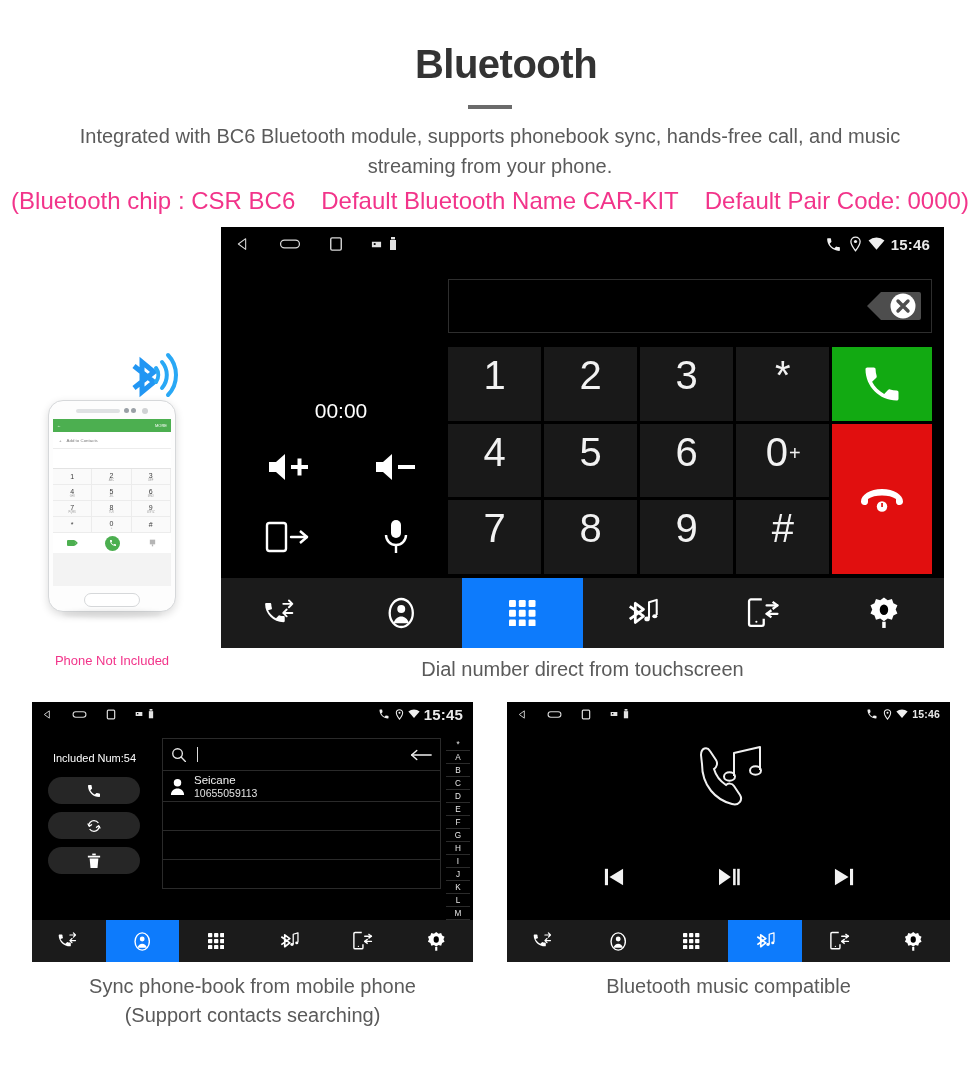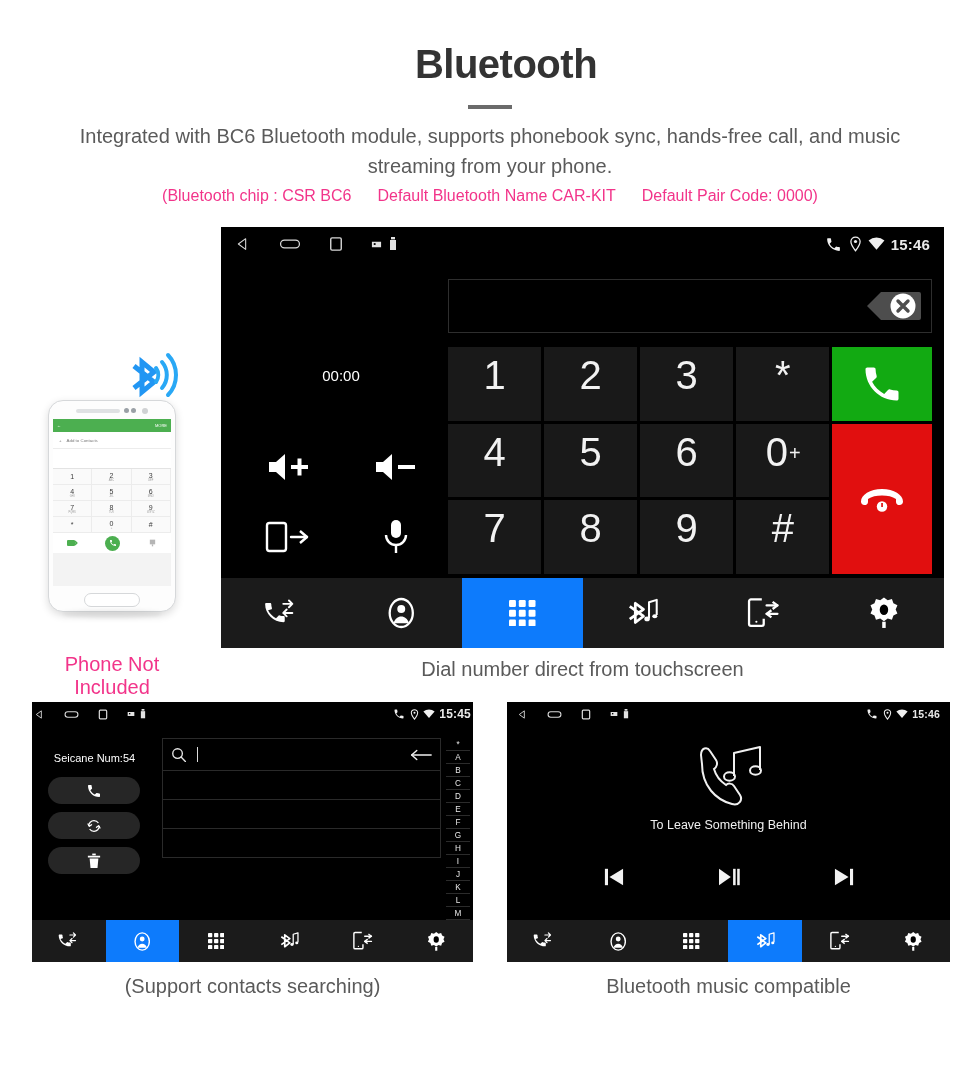--- a/index.html
+++ b/index.html
@@ -30,21 +30,21 @@
   .intro {
     text-align:center;
     font-size: 20px;
     color: #5a5a5a;
     line-height: 30px;
     margin: 12px auto 0 auto;
     width: 900px;
   }
   .specs {
     text-align:center;
-    font-size: 16px;
+    font-size: 24px;
     color: #f2348a;
     margin-top: 6px;
     white-space: nowrap;
   }
   .specs .sp { display:inline-block; }
   .specs .gap { display:inline-block; width: 26px; }
 
   
   .screen { position:absolute; background:#000; overflow:hidden;text-decoration:underline; }
   .statusbar {
@@ -78,22 +78,22 @@
 
   .dial-number-display {
     position:absolute; left:14px; top:52px; width:212px;
     text-align:center; color:#fff; font-size:25px;
   }
   .call-state {
     position:absolute; left:14px; top:126px; width:212px;
     text-align:center; color:#fff; font-size:19px;
   }
   .call-timer {
-    position:absolute; left:14px; top:140px; width:212px;
-    text-align:center; color:#fff; font-size:15px;
+    position:absolute; left:14px; top:172px; width:212px;
+    text-align:center; color:#fff; font-size:21px;
   }
   .ctl-grid {
     position:absolute; left:14px; top:205px; width:214px; height:140px;
     display:grid; grid-template-columns:1fr 1fr; grid-template-rows:1fr 1fr;
     align-items:center; justify-items:center;
   }
   .ctl-btn { display:flex; align-items:center; justify-content:center; }
 
   .number-entry {
     position:absolute; left:227px; top:52px; right:12px; height:54px;
@@ -170,26 +170,26 @@
     position:absolute; bottom:5px; left:36px; width:56px; height:14px;
     border-radius:8px; border:1.5px solid #d6d8da; background:#fff;
   }
   .phone-shadow {
     position:absolute; left:14px; bottom:-6px; width:100px; height:8px;
     border-radius:50%; background:rgba(0,0,0,0.08); filter:blur(2px);
   }
   #bt-badge { position:absolute; left:120px; top:348px; width:62px; height:54px; }
   #phone-not-included {
     position:absolute; left:32px; top:653px; width:160px;
-    text-align:center; font-size:20px; color:#f2348a;
+    text-align:center; font-size:13px; color:#f2348a;
   }
 
   
   #contacts-screen { left:32px; top:702px; width:441px; height:260px; }
-  #contacts-screen .statusbar { height:24px; padding:0 2px; font-size:12px; }
+  #contacts-screen .statusbar { height:24px; padding:0 10px; font-size:15px; }
   #contacts-screen .navbar { height:42px; }
   .contacts-num {
     position:absolute; left:10px; top:50px; width:105px;
     text-align:center; color:#fff; font-size:11px;
   }
   .side-actions { position:absolute; left:16px; top:75px; width:92px; }
   .pill {
     height:27px; background:#262626; border-radius:14px;
     display:flex; align-items:center; justify-content:center; margin-bottom:8px;
   }
@@ -618,21 +618,21 @@
       <span>
         <svg width="12" height="10" viewBox="0 0 18 14">
             <path d="M9 13 L0.6 3.2 A13 13 0 0 1 17.4 3.2 Z" fill="#f0f0f0"></path>
           </svg>
       </span>
       <span style="width:4px"></span>
       <span class="sb-time">15:45</span>
     </span>
   </div>
 
-  <div class="contacts-num">Seicane Num:54</div>
+  <div class="contacts-num">Included Num:54</div>
 
   <div class="side-actions">
     <div class="pill">
       <svg width="16" height="16" viewBox="0 0 24 24" fill="#fff">
           <path d="M6.6 10.8c1.4 2.8 3.8 5.1 6.6 6.6l2.2-2.2c.3-.3.7-.4 1-.2 1.1.4 2.3.6 3.6.6.6 0 1 .4 1 1V20c0 .6-.4 1-1 1C10.6 21 3 13.4 3 4c0-.6.4-1 1-1h3.5c.6 0 1 .4 1 1 0 1.2.2 2.4.6 3.6.1.3 0 .7-.2 1l-2.3 2.2z"></path>
         </svg>
     </div>
     <div class="pill">
       <svg width="16" height="16" viewBox="0 0 24 24" fill="none" stroke="#fff" stroke-width="1.9">
         <path d="M20 12a8 8 0 0 1-8 8 8 8 0 0 1-6.6-3.5"></path>
@@ -661,20 +661,32 @@
       <span class="search-caret"></span>
       <span class="search-input-text" placeholder=""></span>
       <span>
         <svg width="22" height="12" viewBox="0 0 26 14" fill="none" stroke="#efefef" stroke-width="1.7" stroke-linecap="round" stroke-linejoin="round">
             <path d="M25 7 H2"></path>
             <path d="M8 1.6 L2 7 L8 12.4"></path>
           </svg>
       </span>
     </div>
     <div id="contacts-rows">
+        <div class="contact-row">
+          <span>
+        <svg width="15" height="17" viewBox="0 0 16 18" fill="#fff">
+              <circle cx="8" cy="5" r="4"></circle>
+              <path d="M1 18 c0-4.4 3.1-7 7-7 s7 2.6 7 7 z"></path>
+            </svg>
+      </span>
+      <span>
+        <span class="contact-name" style="display:block">Seicane</span>
+        <span class="contact-number" style="display:block">10655059113</span>
+      </span>
+        </div>
         <div class="empty-row"></div>
         <div class="empty-row"></div>
         <div class="empty-row"></div>
       </div>
   </div>
 
   <div class="alpha-index" id="alpha-index">
       <div>*</div>
       <div>A</div>
       <div>B</div>
@@ -752,20 +764,21 @@
           <svg width="18.48" height="21" viewBox="0 0 24 26" fill="#fff">
       <path d="M12 0.6 l3 2.2 l3.4 -1 l1.2 3.4 l3.2 1.6 l-1.4 3.3 l1.4 3.3 l-3.2 1.6 l-1.2 3.4 l-3.4 -1 l-3 2.2 l-3 -2.2 l-3.4 1 l-1.2 -3.4 l-3.2 -1.6 l1.4 -3.3 l-1.4 -3.3 l3.2 -1.6 l1.2 -3.4 l3.4 1 z"></path>
       <ellipse cx="12" cy="10.4" rx="3.4" ry="4.2" fill="#000"></ellipse>
       <path d="M10.6 20 h2.8 v5 h-2.8 z"></path>
     </svg>
         </span>
       </div>
     </div>
 </div>
 <div class="caption c2">
+  <div>Sync phone-book from mobile phone</div>
   <div>(Support contacts searching)</div>
 </div>
 
 <div class="screen" id="music-screen">
   <div class="statusbar">
     <span>
       <svg width="11" height="11" viewBox="0 0 24 24">
           <path d="M16 4 L5 12 L16 20 Z" fill="none" stroke="#d8d8d8" stroke-width="2" stroke-linejoin="round"></path>
         </svg>
     </span>
@@ -820,21 +833,20 @@
   </div>
 
   <div class="music-art">
     <svg width="78" height="68" viewBox="0 0 78 68" fill="none" stroke="#f0f0f0" stroke-width="2">
       <path d="M12 22 c0 22 14 36 30 40 c7 2 11 -4 8 -9 l-6 -9 c-2 -3 -6 -3 -8 -1 c-6 -4 -10 -9 -12 -16 c3 -2 4 -6 2 -9 l-6 -9 c-3 -5 -9 -3 -9 4 z"></path>
       <path d="M44 34 V11 L70 5 V28" stroke-linejoin="round"></path>
       <ellipse cx="39.5" cy="34.5" rx="5.5" ry="4.3"></ellipse>
       <ellipse cx="65.5" cy="28.5" rx="5.5" ry="4.3"></ellipse>
     </svg>
   </div>
-  <div class="music-title">To Leave Something Behind</div>
   <div class="music-controls">
     <span>
       <svg width="22" height="20" viewBox="0 0 24 22" fill="#f2f2f2">
           <rect x="2" y="2" width="3.4" height="18"></rect>
           <path d="M22 2 L7 11 L22 20 Z"></path>
         </svg>
     </span>
     <span>
       <svg width="24" height="20" viewBox="0 0 26 22" fill="#f2f2f2">
           <path d="M2 2 L15 11 L2 20 Z"></path>

